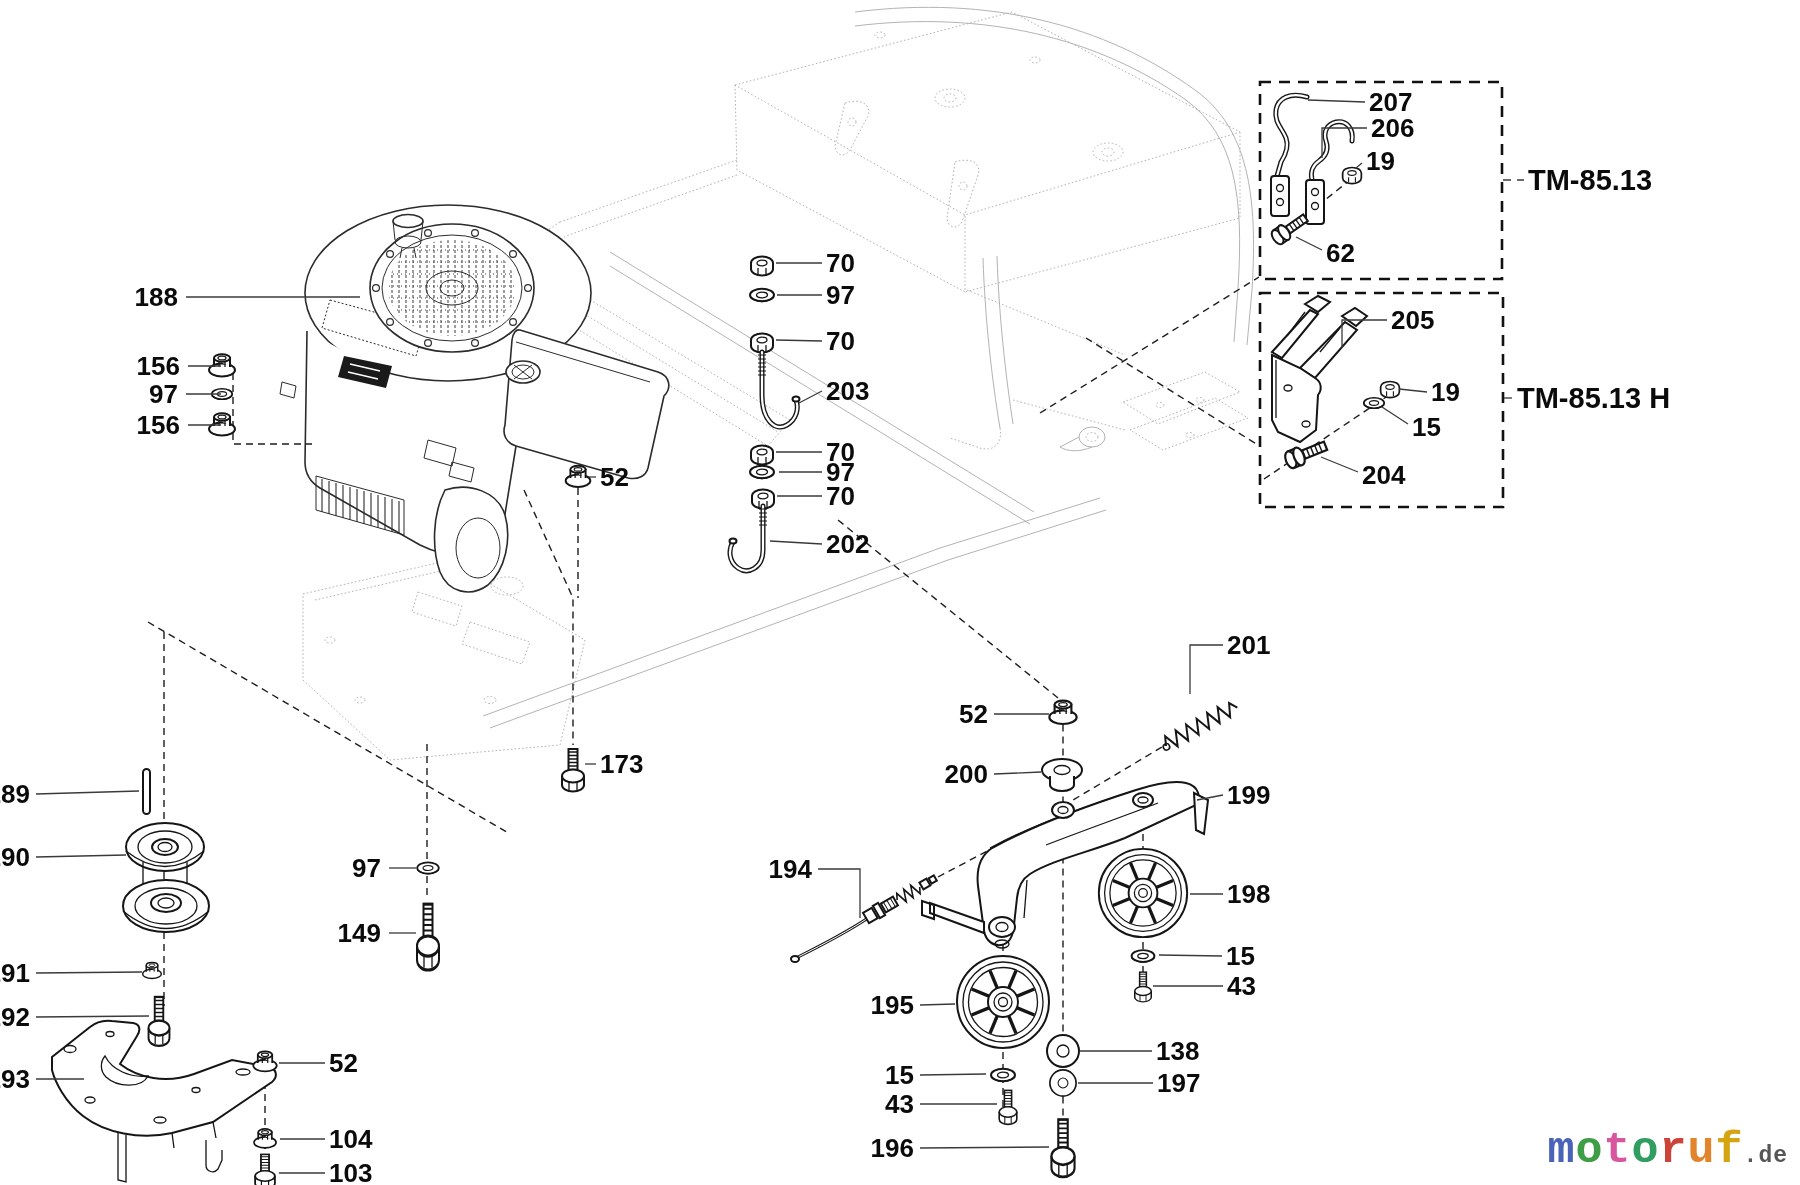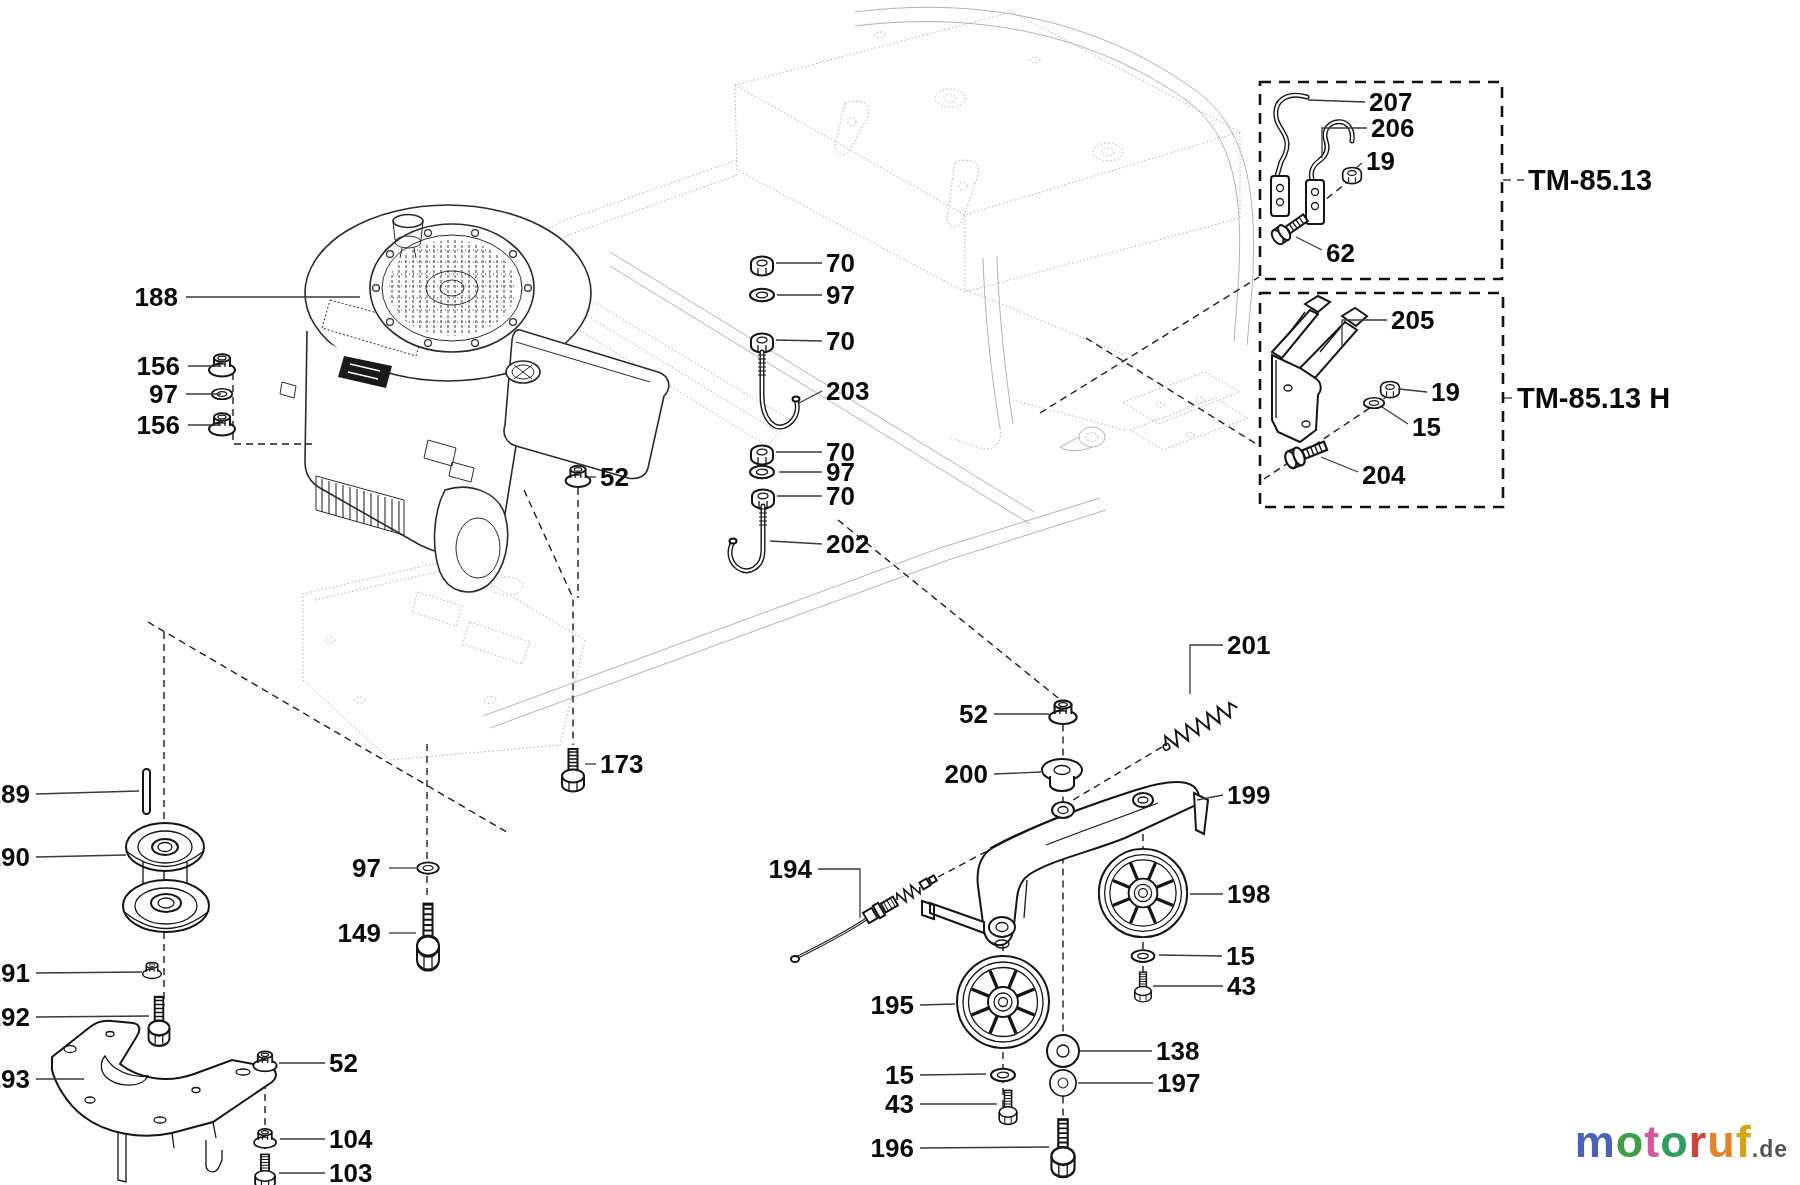--- a/index.html
+++ b/index.html
@@ -12,21 +12,21 @@
   .frameS{stroke:#b3b3b3;stroke-width:1;fill:none;}
   .eng{stroke:#2b2b2b;stroke-width:1.6;fill:#fff;}
   .engT{stroke:#2b2b2b;stroke-width:1;fill:none;}
   .hw{stroke:#151515;stroke-width:2;fill:#fff;}
   .hwT{stroke:#151515;stroke-width:1.3;fill:none;}
   .dash{stroke:#1d1d1d;stroke-width:1.4;fill:none;stroke-dasharray:7 5;}
   .box{stroke:#111;stroke-width:2.6;fill:none;stroke-dasharray:11 8;}
   .tube{stroke:#191919;stroke-width:5;fill:none;stroke-linecap:round;stroke-linejoin:round;}
   .tubeI{stroke:#ffffff;stroke-width:2.2;fill:none;stroke-linecap:round;stroke-linejoin:round;}
   .leader{stroke:#3a3a3a;stroke-width:1.3;fill:none;}
-  #logo{position:absolute;right:12px;bottom:21px;font-family:Liberation Sans, sans-serif;
+  #logo{position:absolute;right:12px;bottom:12px;font-family:Liberation Mono, monospace;
         font-weight:700;font-size:45px;letter-spacing:1px;line-height:1;margin-left:8px;}
   #logo .de{font-size:23px;font-weight:700;}
 </style>
 </head>
 <body>
 
 <div id="stage">
 <svg width="1800" height="1185" viewBox="0 0 1800 1185" xmlns="http://www.w3.org/2000/svg">
 
   <defs>

